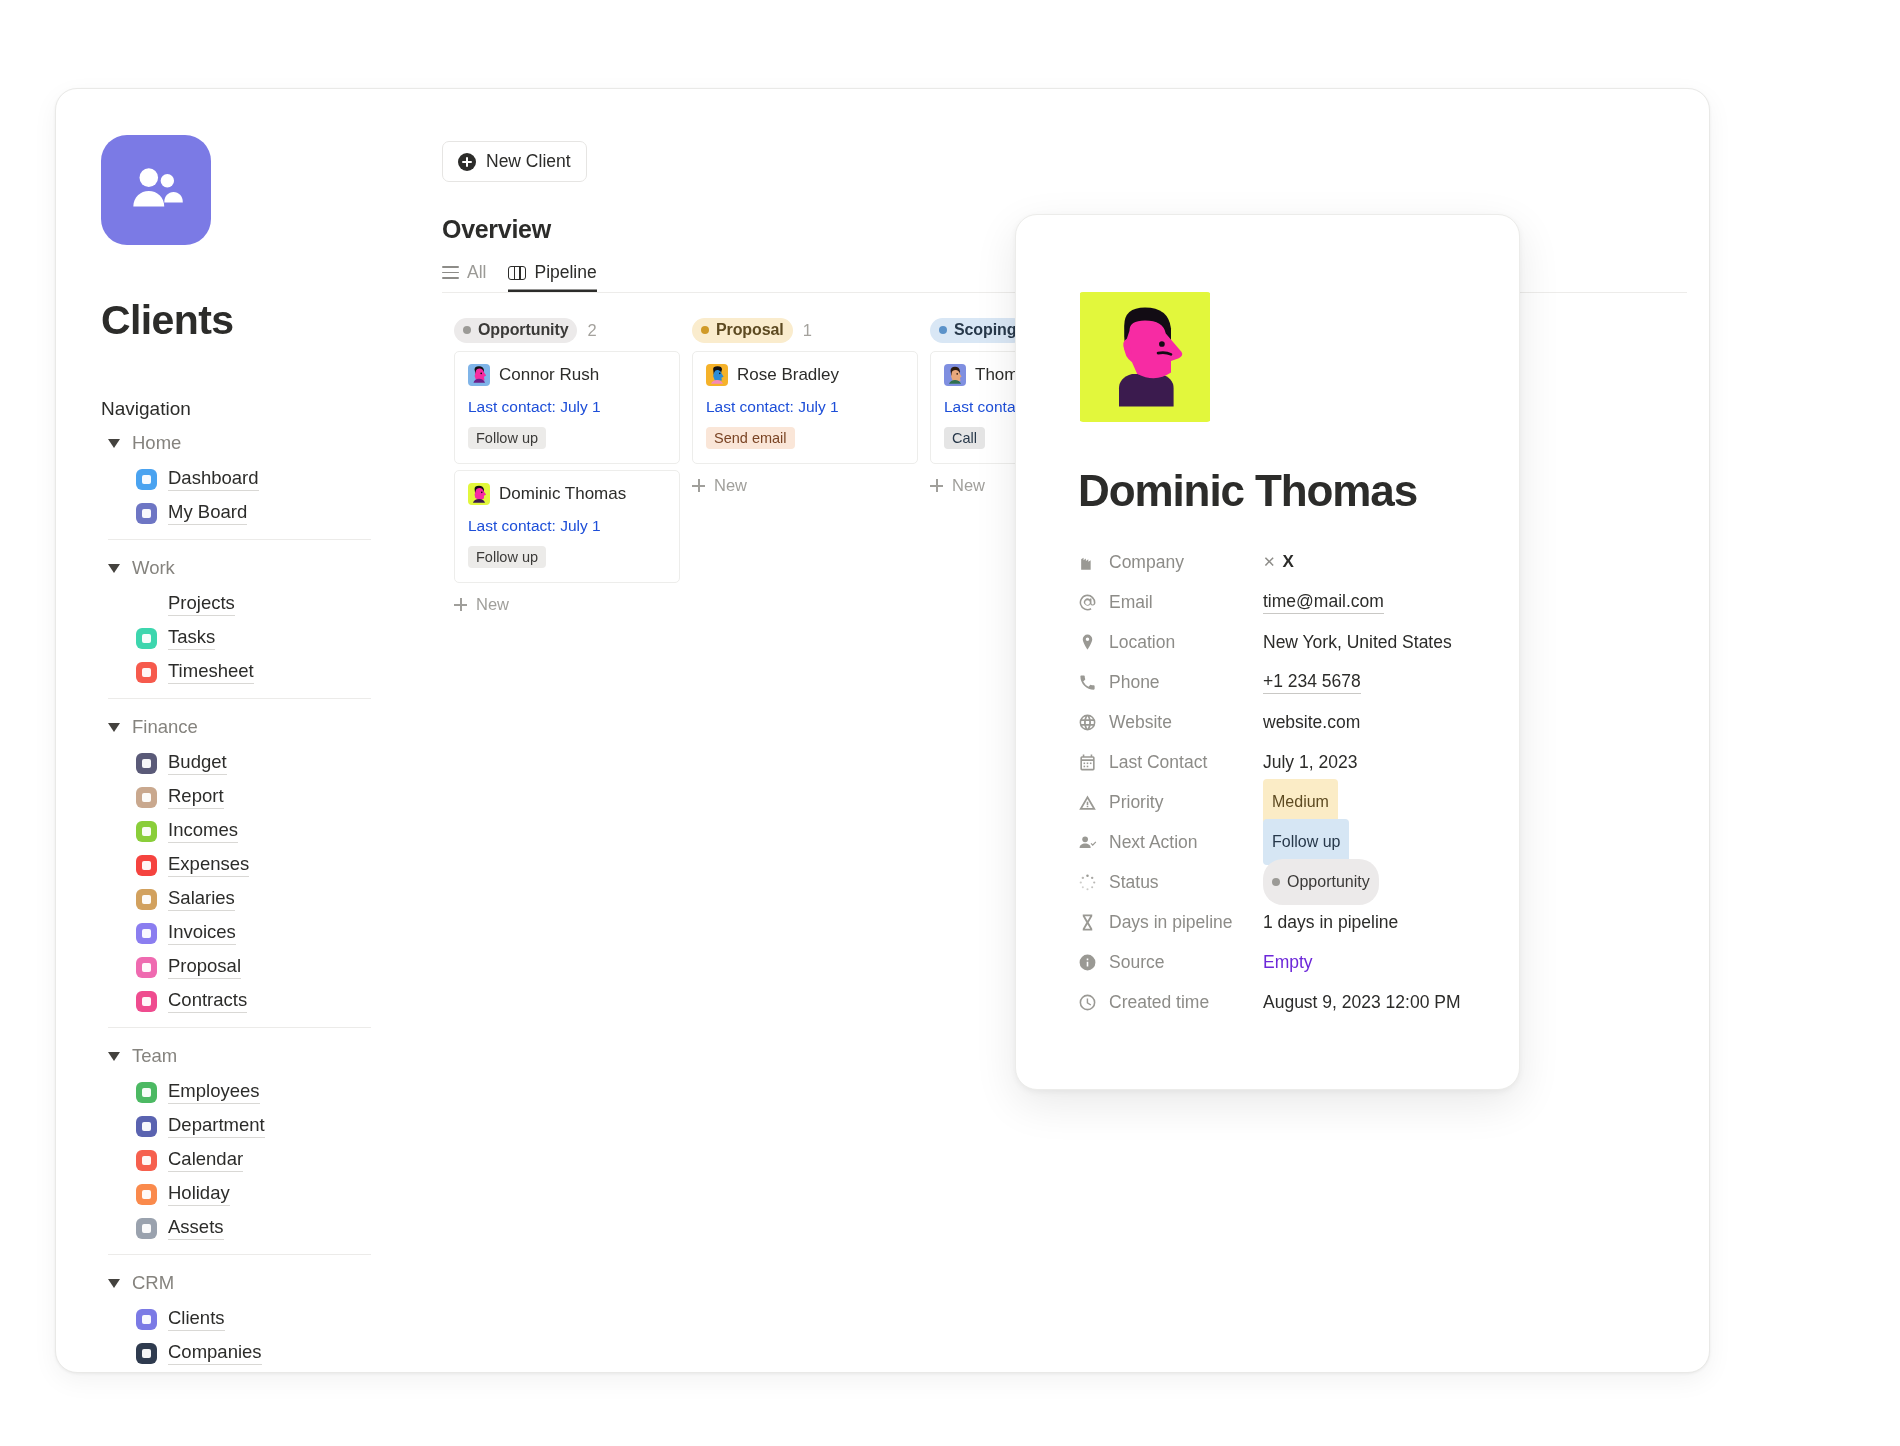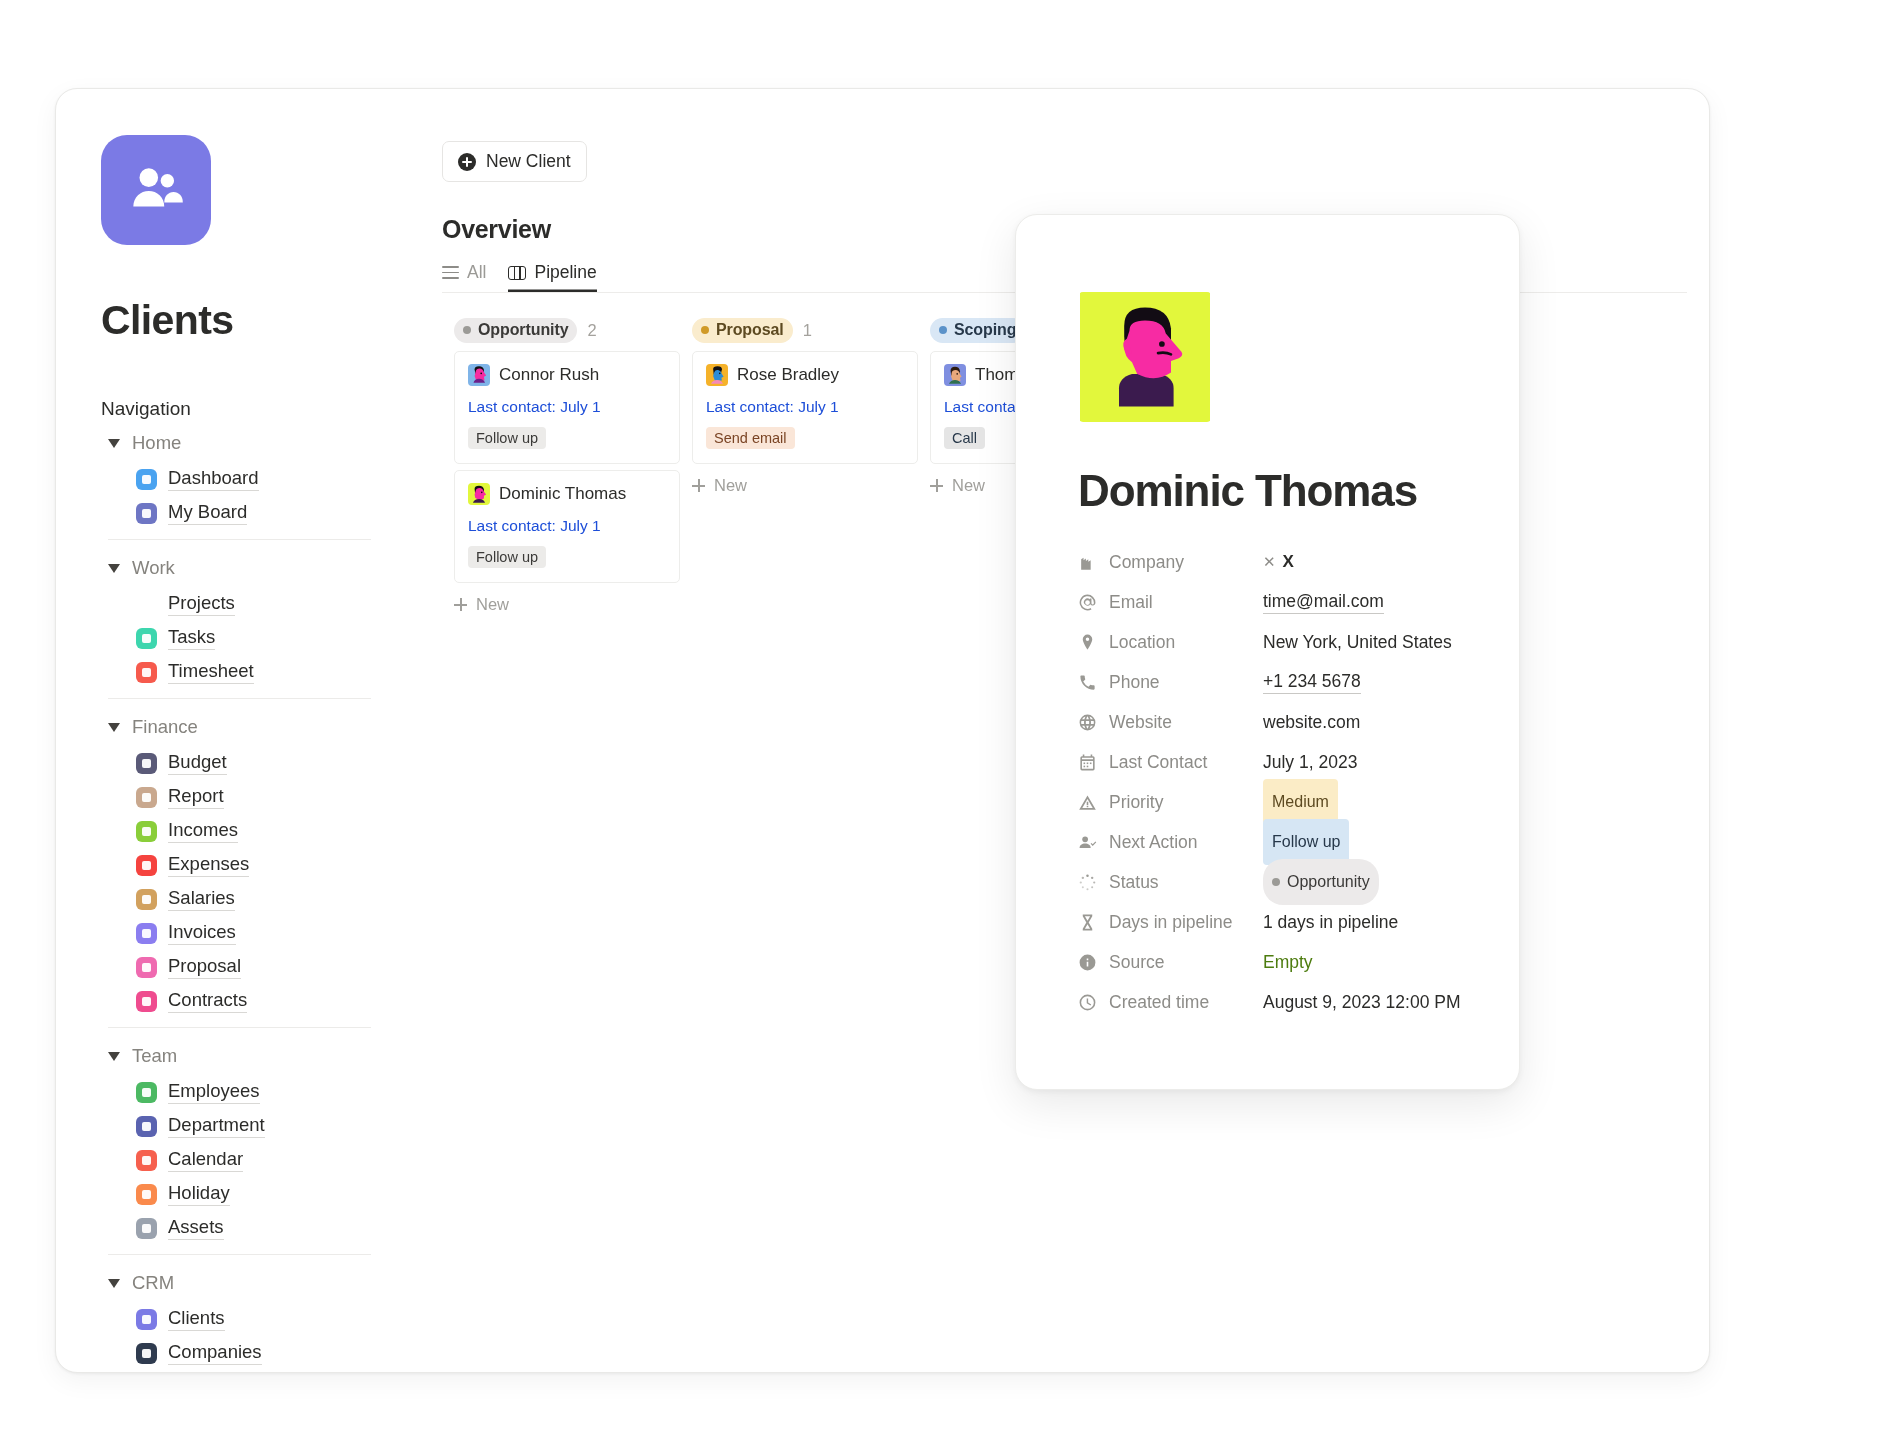--- a/index.html
+++ b/index.html
@@ -146,21 +146,21 @@
   .detail-name {
     margin-top: 44px; font-size: 44px; font-weight: 700;
     color: #2c2c2a; letter-spacing: -1.1px; white-space: nowrap;
   }
   .props { margin-top: 26px; }
   .prow { display: flex; align-items: center; height: 40px; }
   .plabel { display:flex; align-items:center; gap: 12px; width: 185px; flex: 0 0 185px; }
   .plabel .ptext { font-size: 17.5px; color: #8d8c88; }
   .pval { font-size: 17.5px; color: #2c2c2a; display:flex; align-items:center; gap:8px; }
   .pval.link { border-bottom: 1px solid #c9c8c5; padding-bottom:1px; }
-  .pval.empty { color: #4d7c0f; justify-content: flex-end; }
+  .pval.empty { color: #6d28d9; justify-content: flex-end; }
   .ptag { padding: 14px 9px; border-radius: 4px; font-size: 16px; font-weight:500; }
   .ptag.pill { border-radius: 20px; display:inline-flex; align-items:center; gap:7px; }
   .ptag.pill .dot { width:8px;height:8px;border-radius:50%; }
   .picon { width: 19px; height: 19px; flex:0 0 19px; color:#8d8c88; display:flex;align-items:center;justify-content:center;}
   .picon svg { width: 19px; height: 19px; fill: #9a9994; }
   .xlogo { display:inline-flex; align-items:center; gap:7px; }
   .xlogo .xi { font-size: 15px; color: #8d8c88; }
   .xlogo .xb { font-size: 17px; font-weight: 700; color:#2c2c2a; }
 </style>
 </head>

